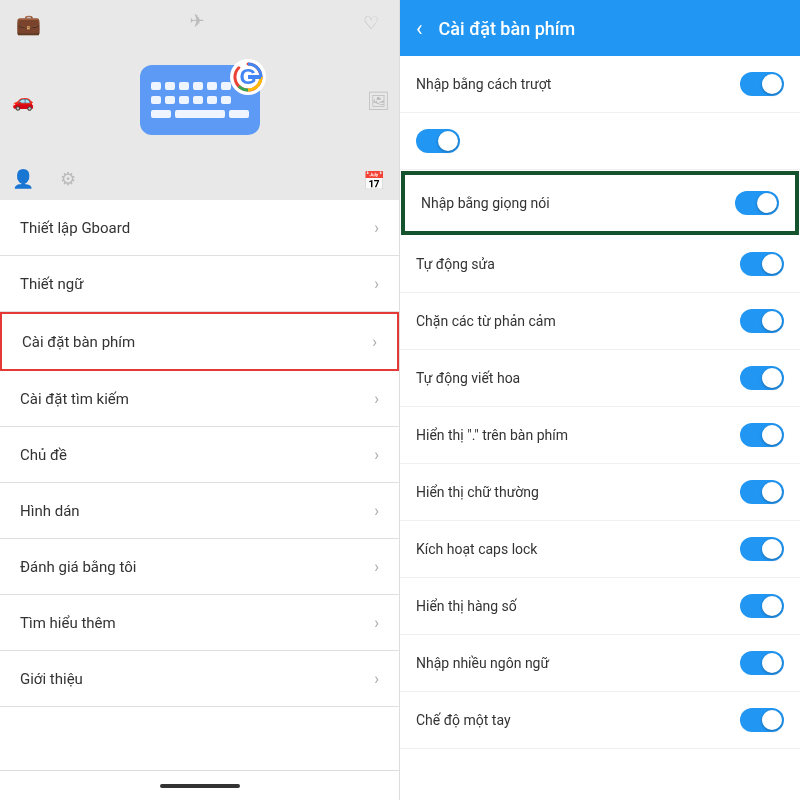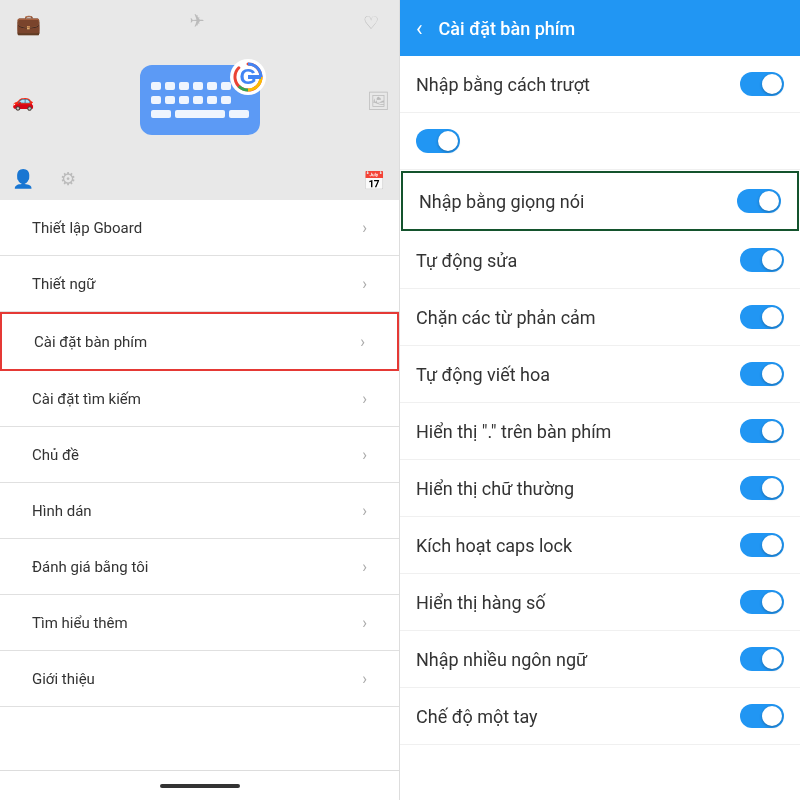--- a/index.html
+++ b/index.html
@@ -82,21 +82,21 @@
     .menu-list {
       flex: 1;
       overflow-y: auto;
       background: white;
     }
 
     .menu-item {
       display: flex;
       align-items: center;
       justify-content: space-between;
-      padding: 18px 32px;
+      padding: 18px 20px;
       border-bottom: 1px solid #e0e0e0;
       cursor: pointer;
       background: white;
     }
 
     .menu-item.highlighted {
       border: 2px solid #e53935;
     }
 
     .menu-item-text {
@@ -164,26 +164,26 @@
     .setting-item {
       display: flex;
       align-items: center;
       justify-content: space-between;
       padding: 16px 16px;
       border-bottom: 1px solid #f0f0f0;
       min-height: 54px;
     }
 
     .setting-item.highlighted {
-      border: 2px solid #14532d;
+      border: 4px solid #14532d;
       margin: 1px;
     }
 
     .setting-label {
-      font-size: 18px;
+      font-size: 14px;
       color: #333;
       flex: 1;
     }
 
     
     .toggle {
       position: relative;
       width: 44px;
       height: 24px;
       flex-shrink: 0;

